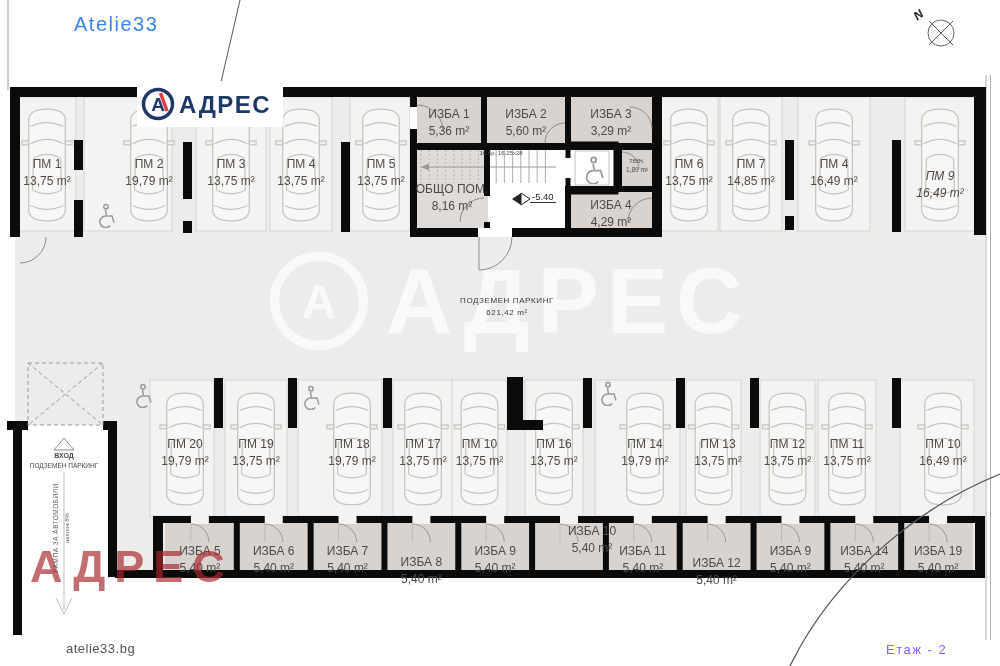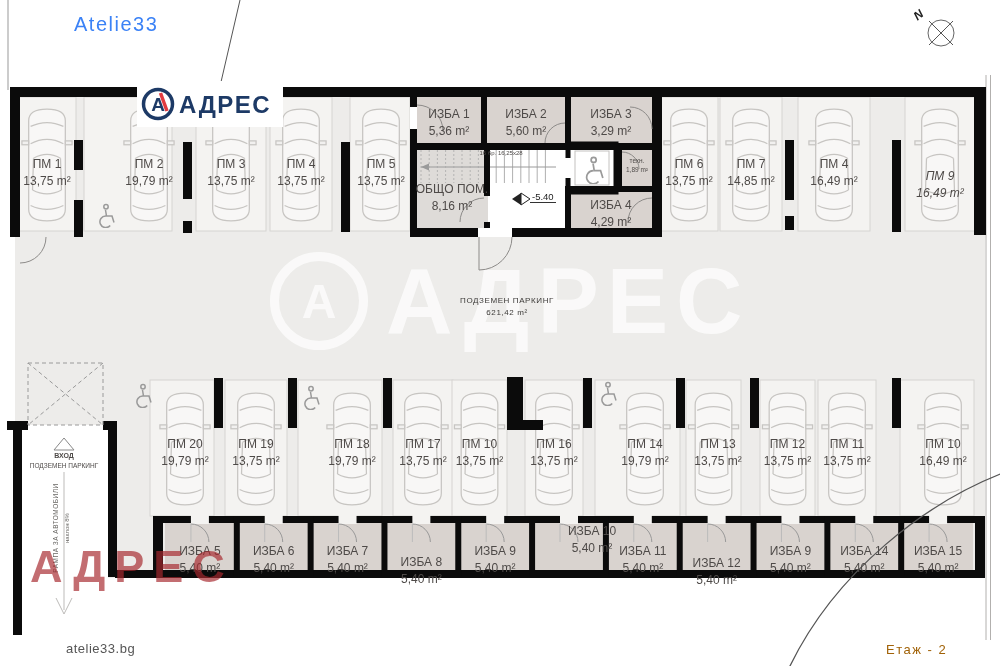--- a/index.html
+++ b/index.html
@@ -28,21 +28,21 @@
             color:#fff;opacity:.72;z-index:4;pointer-events:none}
   #wm-circle{width:80px;height:80px;border:9px solid #fff;border-radius:50%;
              display:flex;align-items:center;justify-content:center;
              font-size:48px;font-weight:bold}
   #wm-word{font-size:92px;font-weight:bold;letter-spacing:8px;line-height:1}
   #wm-site{left:556px;top:358px;font-size:27px;font-weight:bold;color:#fff;
            opacity:.75;letter-spacing:1px;z-index:4;pointer-events:none}
   #wm-red{left:30px;top:544px;font-size:45px;font-weight:bold;letter-spacing:9px;
           color:rgba(167,40,45,.68);z-index:6;pointer-events:none;line-height:1}
   #site-label{left:66px;top:640px;font-size:13px;color:#555;letter-spacing:.5px;z-index:5}
-  #floor-label{left:886px;top:641px;font-size:13px;color:#a16207;letter-spacing:1.5px;z-index:5}
+  #floor-label{left:886px;top:641px;font-size:13px;color:#8b5cf6;letter-spacing:1.5px;z-index:5}
 </style>
 </head>
 <body>
 
 <div id="stage">
 
   <svg id="plan" width="1000" height="666" viewBox="0 0 1000 666">
     <defs>
       <symbol id="car" viewBox="0 0 56 124">
         <g stroke="#c7c5c2" stroke-width="1.3" fill="none">
@@ -475,16 +475,16 @@
     </div>
     <div class="plabel" style="left: 790.455px; top: 543px;">
       <div>ИЗБА 9</div>
       <div>5,40 m²</div>
     </div>
     <div class="plabel" style="left: 864.273px; top: 543px;">
       <div>ИЗБА 14</div>
       <div>5,40 m²</div>
     </div>
     <div class="plabel" style="left: 938.091px; top: 543px;">
-      <div>ИЗБА 15</div>
+      <div>ИЗБА 19</div>
       <div>5,40 m²</div>
     </div>
   </div>
 
 </body></html>

